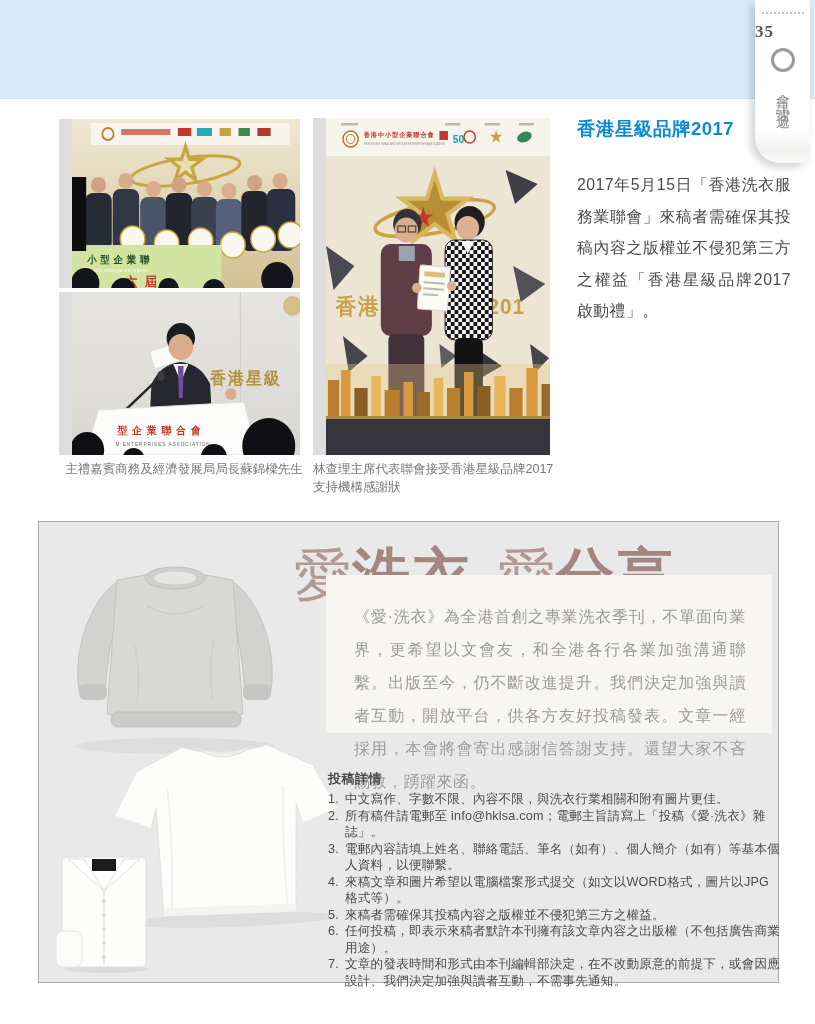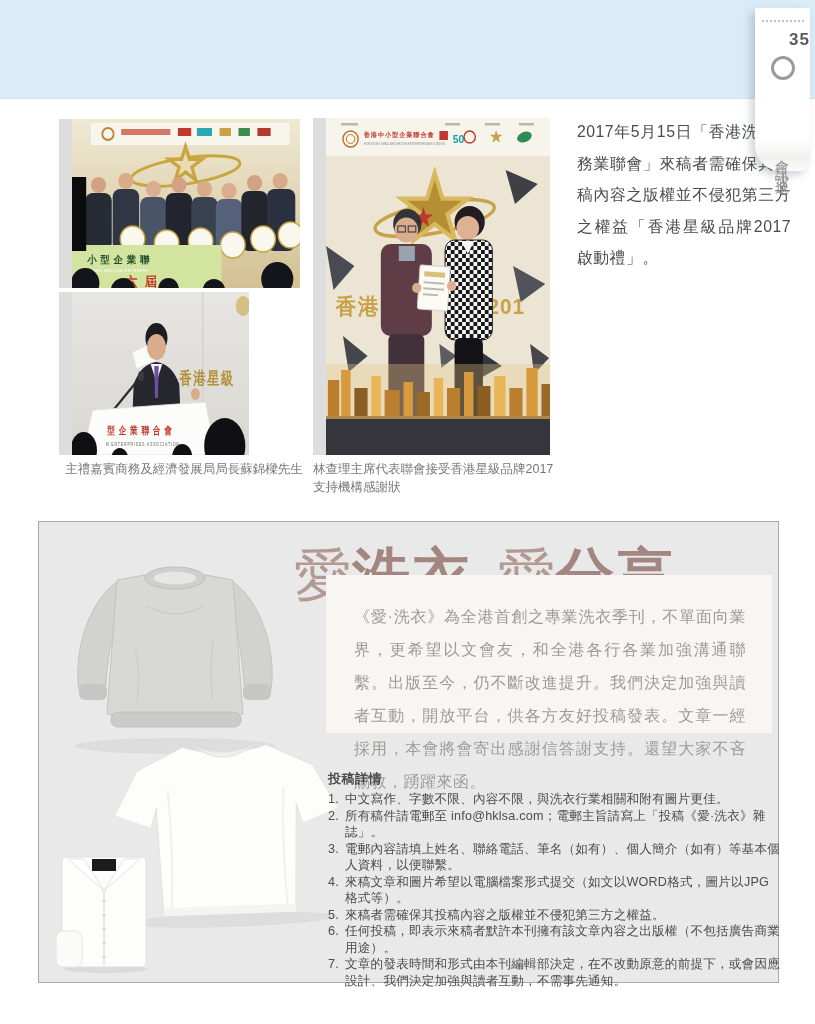--- a/index.html
+++ b/index.html
@@ -2,30 +2,30 @@
 <html><head>
 <meta charset="utf-8">
 <style>
   * { margin:0; padding:0; box-sizing:border-box; }
   html,body { width:815px; height:1024px; }
   body { font-family:"Liberation Sans","DejaVu Sans",sans-serif; background:#ffffff; position:relative; overflow:hidden; }
 
   .top-band { position:absolute; left:0; top:0; width:815px; height:99px; background:#daecf7; border-bottom:1px solid #cfe2ee; }
 
   
-  .tab { position:absolute; left:755px; top:8px; width:55px; height:163px; background:linear-gradient(#ffffff,#ffffff 80%,#f0f0ef 92%,#fbfbfa); border-radius:0 0 10px 26px; box-shadow:-4px 4px 9px rgba(60,80,95,.25); z-index:5; text-align:right; }
+  .tab { position:absolute; left:755px; top:0; width:55px; height:163px; background:linear-gradient(#ffffff,#ffffff 80%,#f0f0ef 92%,#fbfbfa); border-radius:0 0 10px 26px; box-shadow:-4px 4px 9px rgba(60,80,95,.25); z-index:5; text-align:left;font-family:Liberation Serif, serif; }
   .tab .perf { margin:12px auto 0; width:42px; border-top:2px dotted #c2c2c2; }
   .tab .num { margin-top:8px; font-size:17px; font-weight:bold; color:#5a5a5a; letter-spacing:1px; }
   .tab .ring { width:24px; height:24px; border:3px solid #9b9b9b; border-radius:50%; margin:6px auto 10px; }
   .tab .vlabel { writing-mode:vertical-rl; text-orientation:upright; font-size:14px; color:#8d8d8d; letter-spacing:7px; margin:0 auto; height:86px; }
 
   .photo { position:absolute; overflow:hidden; background:#ddd;padding-left:13px; }
   .photo svg { display:block; width:100%; height:100%; }
   #photo1 { left:59px; top:119px; width:241px; height:169px;text-align:right; }
-  #photo2 { left:59px; top:292px; width:190px; height:163px; }
+  #photo2 { left:59px; top:292px; width:241px; height:163px; }
   #photo3 { left:313px; top:118px; width:237px; height:337px; }
 
   .caption { position:absolute; font-size:12.5px; line-height:17.5px; color:#787878; }
   #cap-left  { left:58px;  top:461px; width:252px;text-align:center; }
   #cap-right { left:313px; top:461px; width:244px; }
 
   .article { position:absolute; left:577px; top:116px; width:214px; }
   .article h2 { font-size:18.5px; font-weight:bold; color:#0e8ad2; letter-spacing:.5px; margin-bottom:28px; }
   .article p { font-size:15.8px; line-height:31.5px; color:#4b4b4b; text-align:justify; letter-spacing:.5px; }
 
@@ -278,20 +278,21 @@
   </g>
   <rect x="0" y="298" width="237" height="3" fill="#a98b4d"></rect>
   <rect x="0" y="301" width="237" height="36" fill="#35353b"></rect>
 </svg>
 </div>
 
 <div class="caption" id="cap-left">主禮嘉賓商務及經濟發展局局長蘇錦樑先生</div>
 <div class="caption" id="cap-right">林查理主席代表聯會接受香港星級品牌2017支持機構感謝狀</div>
 
 <div class="article">
+  <h2>香港星級品牌2017</h2>
   <p>2017年5月15日「香港洗衣服務業聯會」來稿者需確保其投稿內容之版權並不侵犯第三方之權益「香港星級品牌2017啟動禮」。</p>
 </div>
 
 <div class="promo">
 
   <div class="garment" id="sweatshirt">
     <svg viewBox="0 0 240 228">
       <ellipse cx="120" cy="210" rx="100" ry="8" fill="#000" opacity=".05"></ellipse>
       <path d="M62,46 C35,64 18,114 24,154 L50,162 C52,122 58,84 72,58 Z" fill="#d2d2d0" stroke="#c3c3c1"></path>
       <path d="M178,46 C205,64 222,114 216,154 L190,162 C188,122 182,84 168,58 Z" fill="#d2d2d0" stroke="#c3c3c1"></path>

